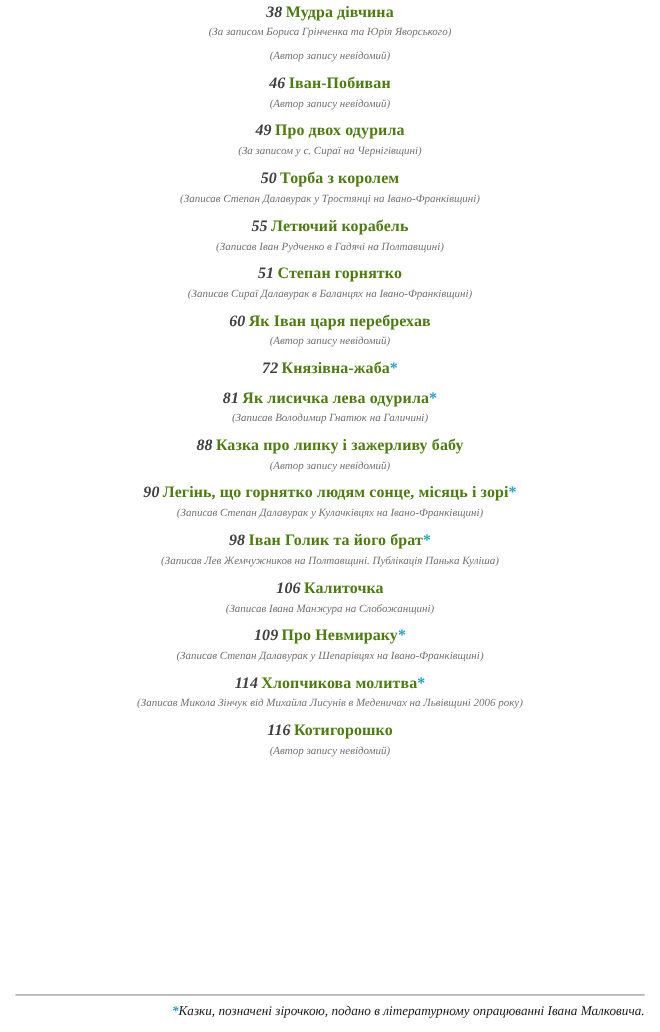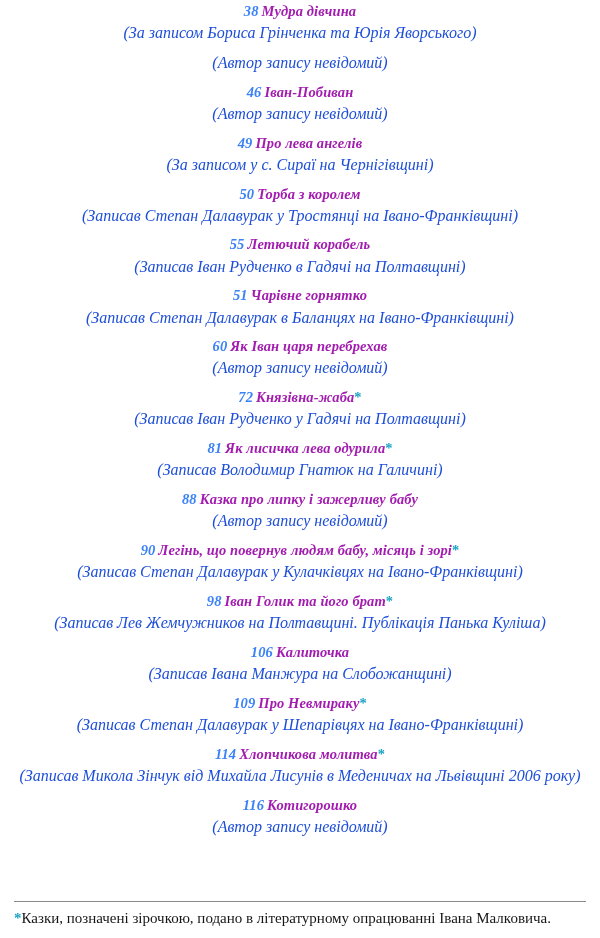--- a/index.html
+++ b/index.html
@@ -30,57 +30,57 @@
     margin-bottom: 9px;
   }
   .entry-title {
     font-size: 14.5px;
     font-weight: bold;
     line-height: 1.25;
     letter-spacing: 0.1px;
     white-space: nowrap;
   }
   .page-num {
-    color: #3b82f6;
+    color: #404040;
     font-style: italic;
     font-weight: bold;
     margin-right: 3px;
     font-family: "Liberation Serif", serif;
   }
   .title-text {
-    color: #a21caf;
-    font-style: italic;
+    color: #4d7c0f;
   }
   .star {
     color: #1ba3c4;
     font-weight: bold;
   }
   .entry-note {
-    font-size: 16px;
+    font-size: 10px;
     font-style: italic;
-    color: #1d4ed8;
+    color: #737373;
     line-height: 1.3;
     margin-top: 3px;
     white-space: nowrap;
   }
   .footnote-wrap {
     position: absolute;
     left: 14px;
     right: 14px;
     bottom: 10px;
   }
   .footnote-rule {
     border: 0;
     border-top: 1px solid #8a8a8a;
     margin: 0 0 7px 0;
     width: 100%;
   }
   .footnote {
-    font-size: 15px;
-    text-align: left;
+    font-size: 12px;
+    font-style: italic;
+    text-align: right;
     color: #161616;
     line-height: 1.3;
     white-space: nowrap;
   }
   .footnote .star {
     color: #1ba3c4;
   }
 </style>
 </head>
 <body>
@@ -92,53 +92,52 @@
         <div class="entry-note">(За записом Бориса Грінченка та Юрія Яворського)</div>
       </div>
       <div class="entry">
         <div class="entry-note">(Автор запису невідомий)</div>
       </div>
       <div class="entry">
         <div class="entry-title"><span class="page-num">46</span><span class="title-text">Іван-Побиван</span></div>
         <div class="entry-note">(Автор запису невідомий)</div>
       </div>
       <div class="entry">
-        <div class="entry-title"><span class="page-num">49</span><span class="title-text">Про лева ангелів</span></div>
+        <div class="entry-title"><span class="page-num">49</span><span class="title-text">Про двох одурила</span></div>
         <div class="entry-note">(За записом у с. Сираї на Чернігівщині)</div>
       </div>
       <div class="entry">
         <div class="entry-title"><span class="page-num">50</span><span class="title-text">Торба з королем</span></div>
         <div class="entry-note">(Записав Степан Далавурак у Тростянці на Івано-Франківщині)</div>
       </div>
       <div class="entry">
         <div class="entry-title"><span class="page-num">55</span><span class="title-text">Летючий корабель</span></div>
         <div class="entry-note">(Записав Іван Рудченко в Гадячі на Полтавщині)</div>
       </div>
       <div class="entry">
-        <div class="entry-title"><span class="page-num">51</span><span class="title-text">Чарівне горнятко</span></div>
-        <div class="entry-note">(Записав Степан Далавурак в Баланцях на Івано-Франківщині)</div>
+        <div class="entry-title"><span class="page-num">51</span><span class="title-text">Степан горнятко</span></div>
+        <div class="entry-note">(Записав Сираї Далавурак в Баланцях на Івано-Франківщині)</div>
       </div>
       <div class="entry">
         <div class="entry-title"><span class="page-num">60</span><span class="title-text">Як Іван царя перебрехав</span></div>
         <div class="entry-note">(Автор запису невідомий)</div>
       </div>
       <div class="entry">
         <div class="entry-title"><span class="page-num">72</span><span class="title-text">Князівна-жаба</span><span class="star">*</span></div>
-        <div class="entry-note">(Записав Іван Рудченко у Гадячі на Полтавщині)</div>
       </div>
       <div class="entry">
         <div class="entry-title"><span class="page-num">81</span><span class="title-text">Як лисичка лева одурила</span><span class="star">*</span></div>
         <div class="entry-note">(Записав Володимир Гнатюк на Галичині)</div>
       </div>
       <div class="entry">
         <div class="entry-title"><span class="page-num">88</span><span class="title-text">Казка про липку і зажерливу бабу</span></div>
         <div class="entry-note">(Автор запису невідомий)</div>
       </div>
       <div class="entry">
-        <div class="entry-title"><span class="page-num">90</span><span class="title-text">Легінь, що повернув людям бабу, місяць і зорі</span><span class="star">*</span></div>
+        <div class="entry-title"><span class="page-num">90</span><span class="title-text">Легінь, що горнятко людям сонце, місяць і зорі</span><span class="star">*</span></div>
         <div class="entry-note">(Записав Степан Далавурак у Кулачківцях на Івано-Франківщині)</div>
       </div>
       <div class="entry">
         <div class="entry-title"><span class="page-num">98</span><span class="title-text">Іван Голик та його брат</span><span class="star">*</span></div>
         <div class="entry-note">(Записав Лев Жемчужников на Полтавщині. Публікація Панька Куліша)</div>
       </div>
       <div class="entry">
         <div class="entry-title"><span class="page-num">106</span><span class="title-text">Калиточка</span></div>
         <div class="entry-note">(Записав Івана Манжура на Слобожанщині)</div>
       </div>

